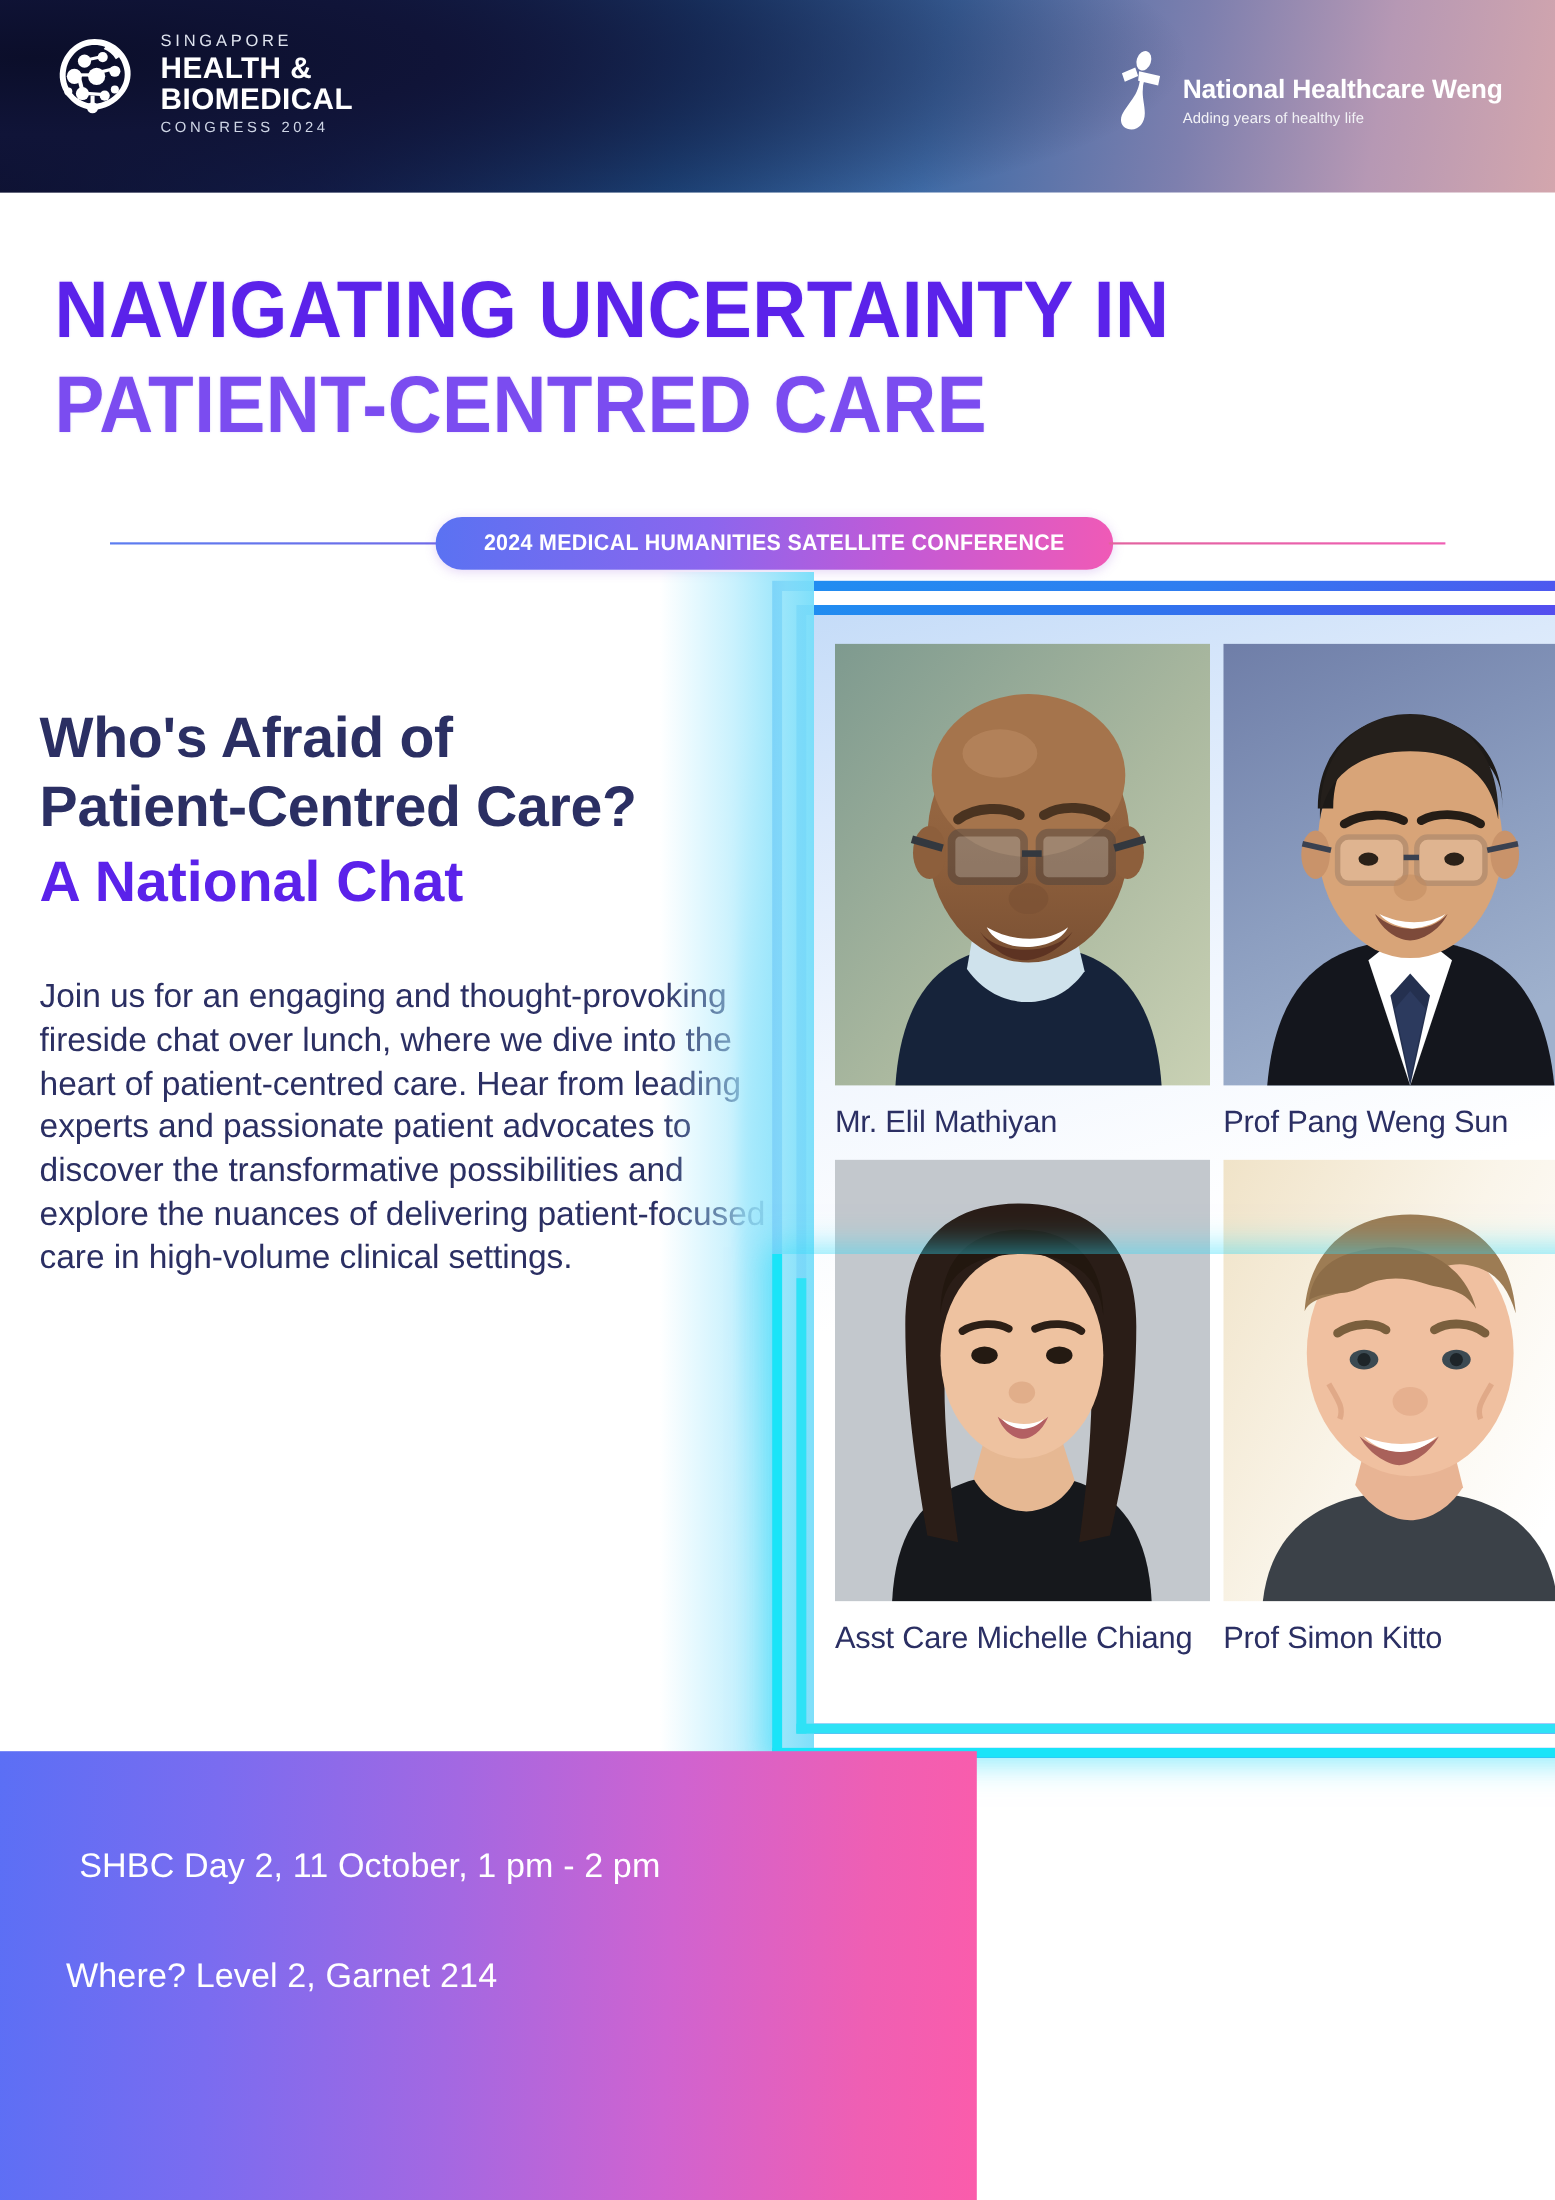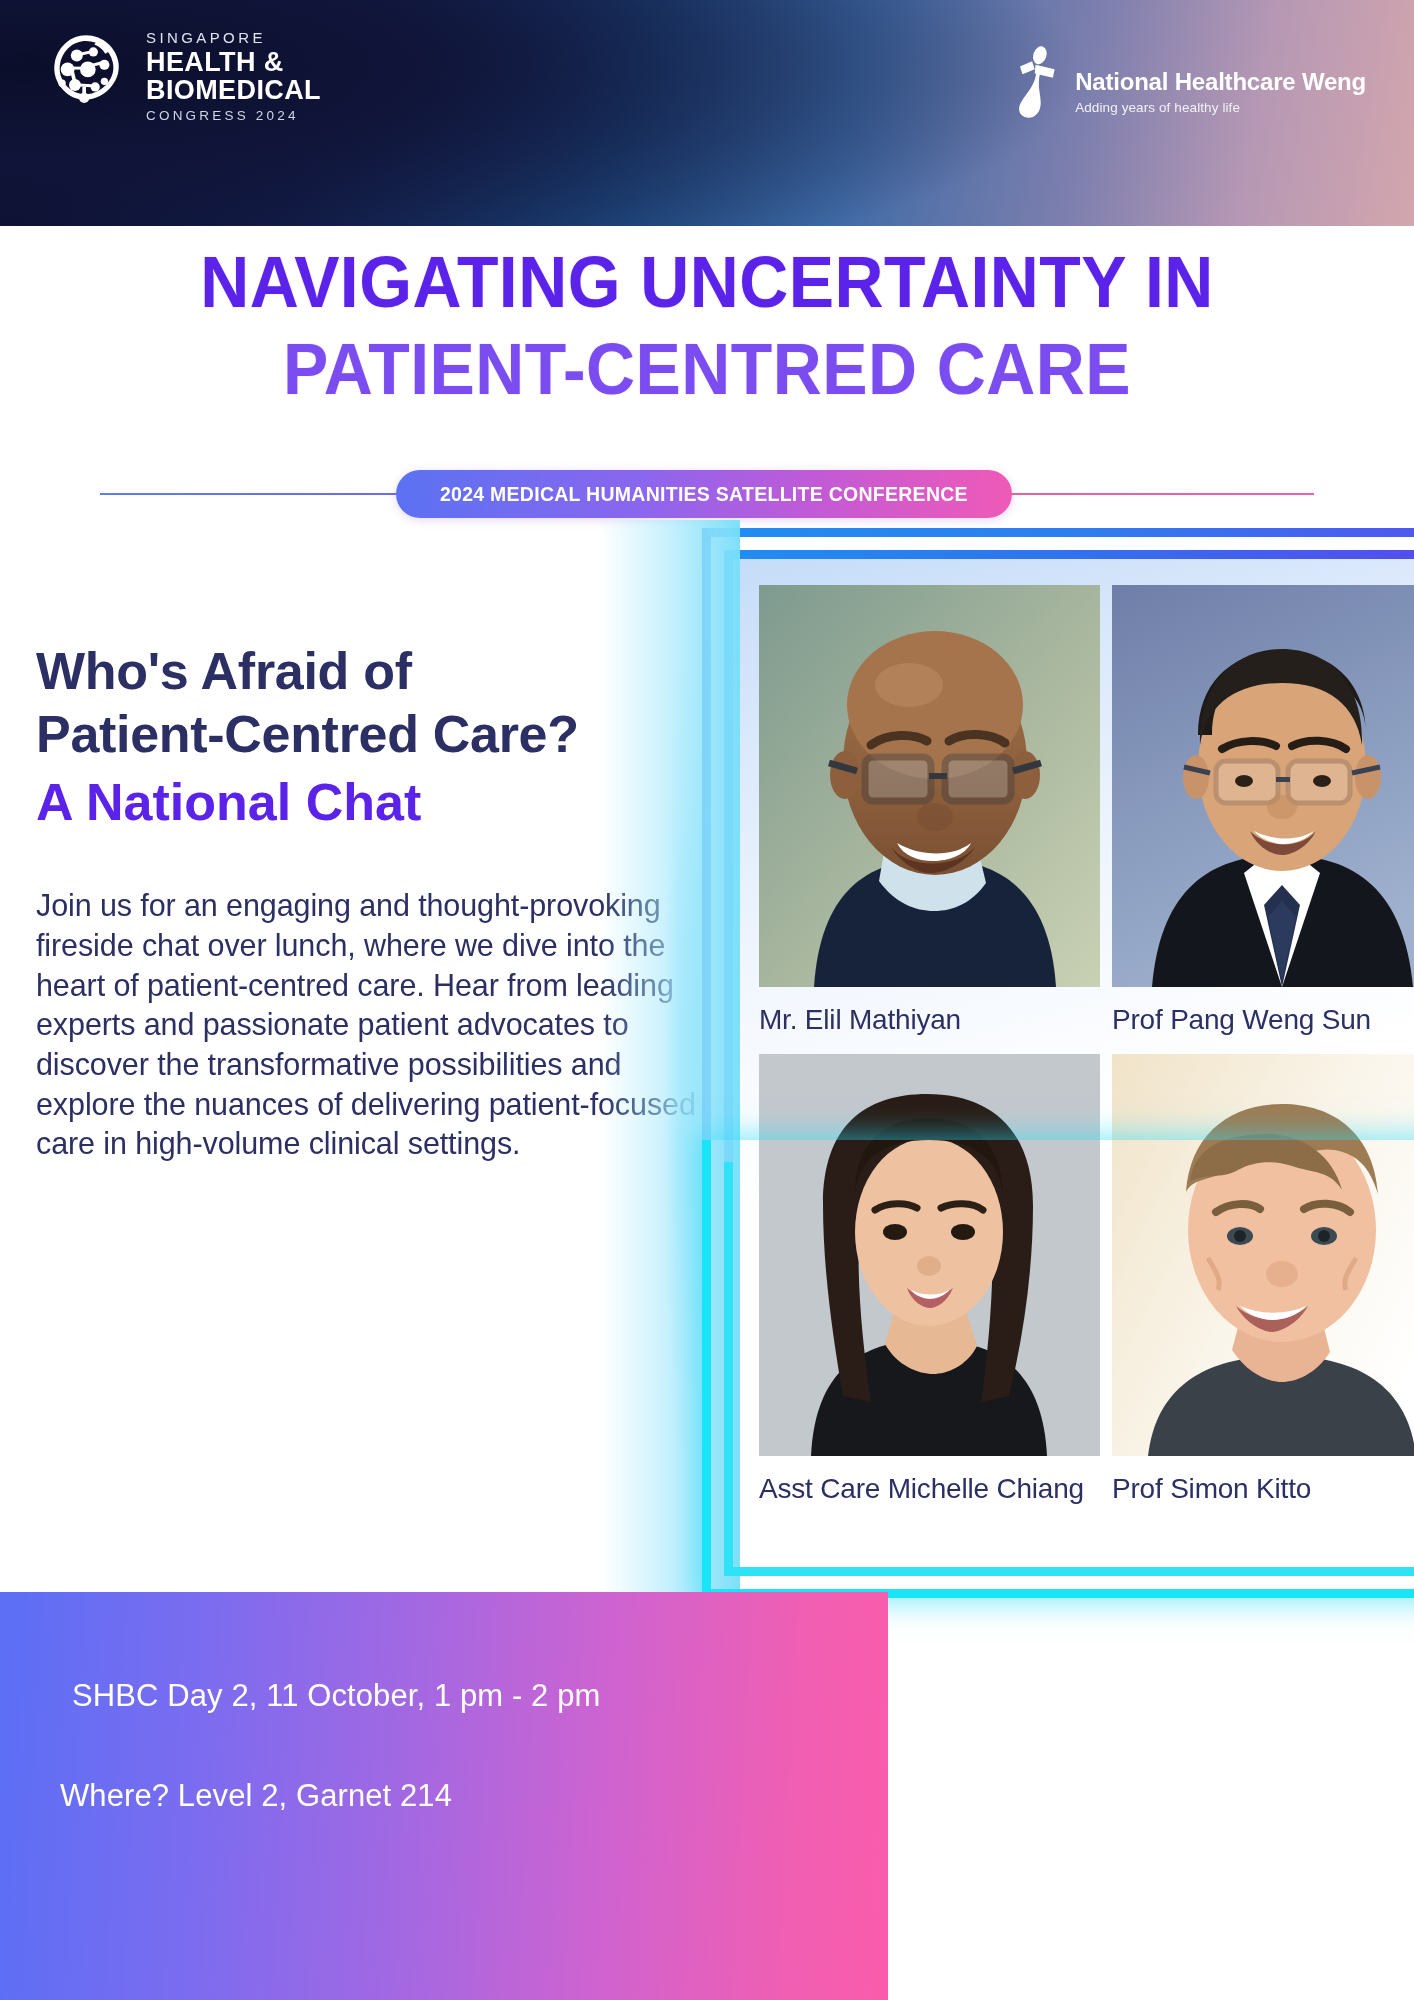--- a/index.html
+++ b/index.html
@@ -6,41 +6,41 @@
   html, body {
     width: 1414px; height: 2000px;
     background: #ffffff;
     font-family: "Liberation Sans", sans-serif;
     overflow: hidden;
   }
   .poster { position: relative; width: 1414px; height: 2000px; background: #fff; overflow: hidden; }
 
   
   .header {
-    position: absolute; left: 0; top: 0; width: 1414px; height: 226px;
+    position: absolute; left: 0; top: 0; width: 1414px; height: 175px;
     background:
       radial-gradient(120% 180% at 2% 30%, #0b0e2a 0%, #101438 22%, rgba(16,20,56,0) 62%),
       linear-gradient(100deg, #0b0e2a 0%, #12204f 22%, #1f4d85 44%, #3f6ba6 60%, #7d7fae 76%, #b698b4 88%, #d3a6ad 100%);
   }
   .hdr-logo-left { position: absolute; left: 40px; top: 26px; display: flex; align-items: center; gap: 14px; }
   .mark { width: 92px; height: 92px; position: relative; }
   .shbc-text { color: #fff; line-height: 1; padding-top: 4px; }
   .shbc-t1 { font-size: 15px; letter-spacing: 3.4px; font-weight: 400; color: #dfe4ef; }
   .shbc-t2 { font-size: 27px; font-weight: 700; letter-spacing: 0.4px; margin-top: 4px; }
   .shbc-t3 { font-size: 27px; font-weight: 700; letter-spacing: 0.4px; margin-top: 1px; }
   .shbc-t4 { font-size: 13.5px; letter-spacing: 3.2px; margin-top: 5px; color: #cfd6e6; }
 
   .hdr-logo-right { position: absolute; right: 48px; top: 45px; display: flex; align-items: flex-end; gap: 10px; }
   .nhg-mark { width: 52px; height: 76px; position: relative; }
   .nhg-text { padding-bottom: 6px; }
   .nhg-t1 { color: #fff; font-size: 24px; font-weight: 700; letter-spacing: -0.2px; }
   .nhg-t2 { color: #f2f2f6; font-size: 13.5px; font-weight: 400; margin-top: 4px; letter-spacing: 0.1px; }
 
   
-  .title-wrap { position: absolute; left: 0; top: 245px; width: 1414px; text-align: center; }
+  .title-wrap { position: absolute; left: 0; top: 245px; width: 1414px; text-align: left; }
   .title-line {
     font-family: "Liberation Sans Narrow", "Liberation Sans", sans-serif;
     font-weight: 700; font-style: normal;
     font-size: 73px; line-height: 1.0; letter-spacing: 0.5px;
     transform: scaleX(0.93); transform-origin: center;
     text-shadow: 0 0 2px rgba(120,80,240,.25);
   }
   .title-1 { color: #5b22ea; }
   .title-2 { color: #7b4cf0; margin-top: 14px; }
 

